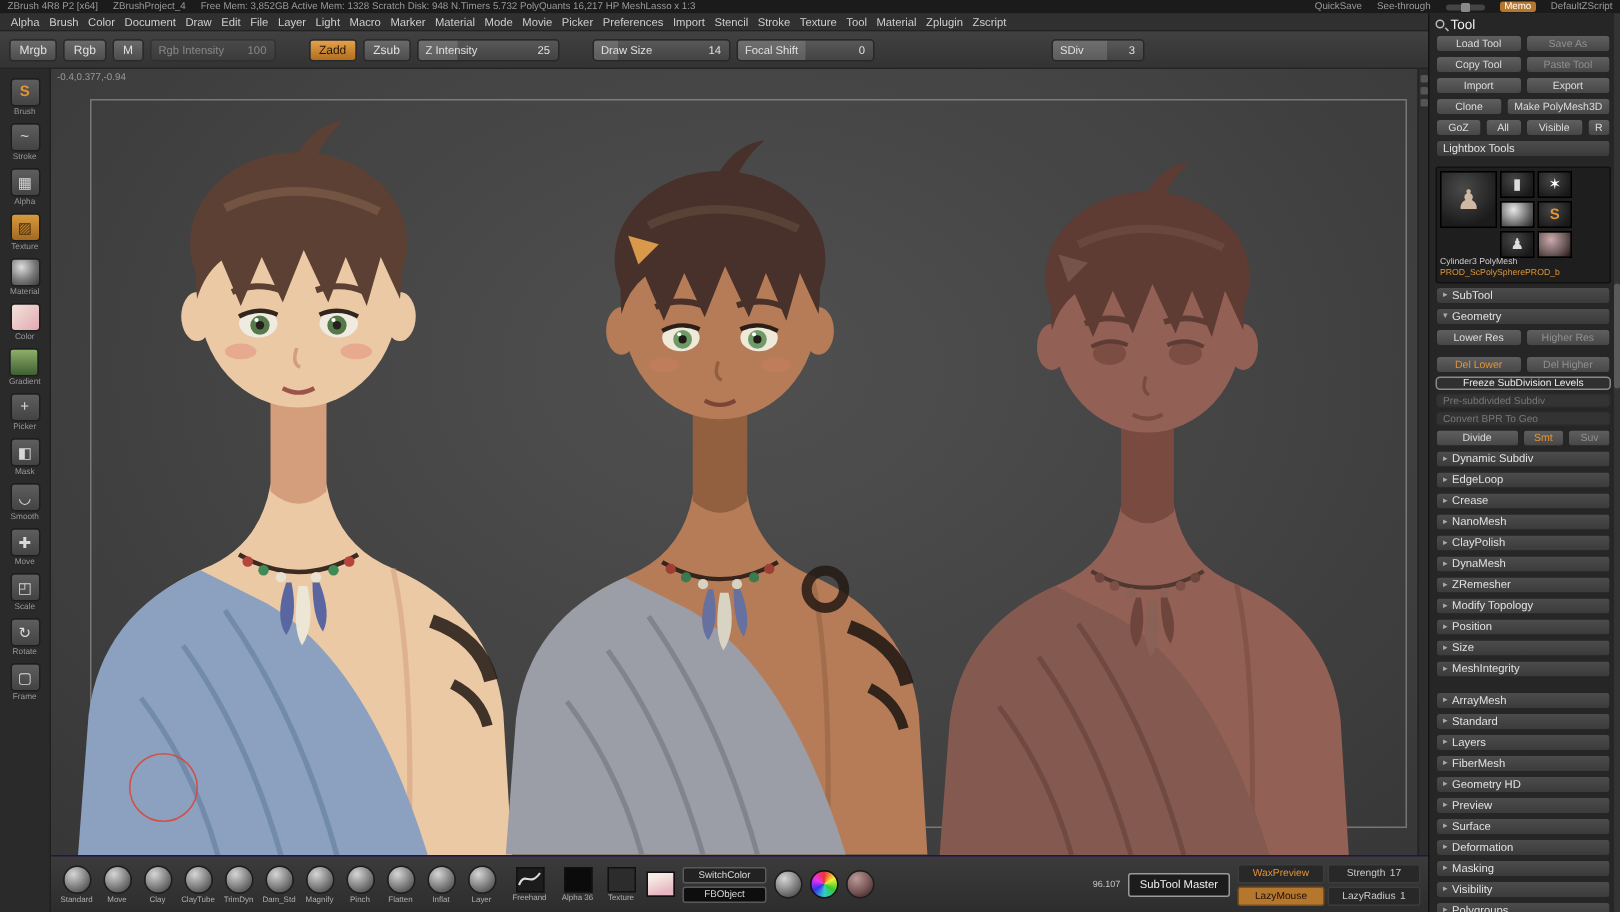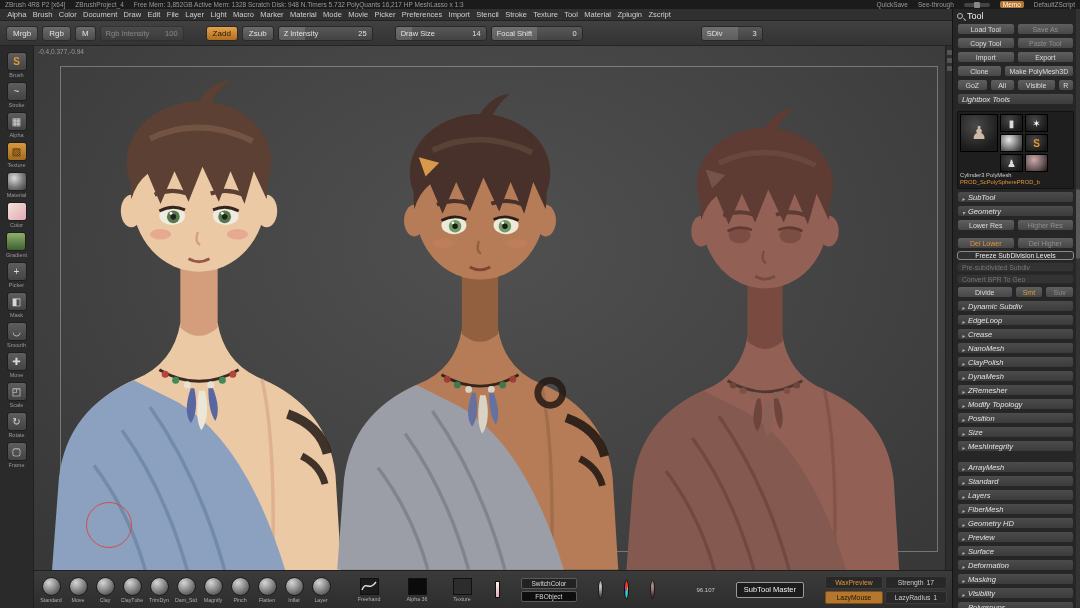--- a/index.html
+++ b/index.html
@@ -75,22 +75,22 @@
     font-size:9px; }
   .mag { width:6px; height:6px; border:1.2px solid #bbb; border-radius:50%; position:relative; }
   .mag::after { content:""; position:absolute; left:5px; top:5px; width:3px; height:1.2px; background:#bbb; transform:rotate(45deg); }
   .prow { display:flex; gap:2px; }
   .prow > * { flex:1; }
   .pbtn { background:linear-gradient(#5f5f5f,#474747); border:1px solid #262626; border-radius:3px;
     color:#ddd; font-size:7px; height:12px; display:flex; align-items:center; justify-content:center;
     white-space:nowrap; overflow:hidden; }
   .pbtn.dim { color:#909090; }
   .sec { background:linear-gradient(#4c4c4c,#3b3b3b); border:1px solid #262626; border-radius:3px;
-    color:#e2e2e2; font-size:7.5px; height:12px; display:flex; align-items:flex-end; gap:3px;
-    padding:0 4px; white-space:nowrap; overflow:hidden; flex:none;font-style:italic; }
+    color:#e2e2e2; font-size:7.5px; height:12px; display:flex; align-items:flex-start; gap:3px;
+    padding:0 4px; white-space:nowrap; overflow:hidden; flex:none; }
   .sec .arr { color:#aaa; font-size:6px; }
   .pslider { background:linear-gradient(#525252,#3f3f3f); border:1px solid #262626; border-radius:3px;
     color:#e0e0e0; font-size:7px; height:12px; display:flex; align-items:center; gap:4px;
     padding:0 4px; position:relative; overflow:hidden; }
   .pslider .fill { position:absolute; left:0; top:0; bottom:0; background:rgba(224,149,55,.45); }
   .pslider span { position:relative; }
   .freeze-btn { border:1px solid #8a8a8a; background:#303030; color:#eee; font-size:6.8px;
     height:12px; border-radius:3px; display:flex; align-items:center; justify-content:center; }
   .dis-row { background:#333; border:1px solid #2a2a2a; border-radius:3px; color:#777;
     font-size:6.8px; height:10px; display:flex; align-items:center; padding:0 4px; flex:none; }
@@ -106,21 +106,21 @@
   .thumb.th-sphere { background:radial-gradient(circle at 38% 30%, #e8e8e8, #6a6a6a 60%, #222); }
   .thumb.th-sphere2 { background:radial-gradient(circle at 38% 30%, #caa, #655 60%, #211); }
   .thumb-cap { font-size:5.8px; color:#cfcfcf; height:7px; overflow:hidden; white-space:nowrap; }
   .thumb-cap.orange { color:#e09537; }
   .gap6 { height:5px; flex:none; }
   .txt-orange { color:#e09537; }
 
   
   #bottom-shelf { position:absolute; left:34px; right:128px; bottom:0; height:38px;
     background:linear-gradient(#3b3b3b,#2d2d2d); border-top:1px solid #1f1f1f;
-    display:flex; align-items:center; gap:21px; padding:0 5px; }
+    display:flex; align-items:center; gap:5px; padding:0 5px; }
   .bitem { display:flex; flex-direction:column; align-items:center; gap:1px; width:24px; flex:none; }
   .sphere { width:19px; height:19px; border-radius:50%; border:1px solid #1d1d1d;
     background:radial-gradient(circle at 35% 28%, #d6d6d6, #7c7c7c 55%, #3c3c3c 95%); }
   .bitem .lbl { font-size:5.3px; color:#b0b0b0; white-space:nowrap; }
   .sq { width:19px; height:17px; border:1px solid #111; }
   .sq.stroke-tile { background:#1c1c1c; display:flex; align-items:center; justify-content:center; }
   .sq.alpha-tile { background:#0b0b0b; }
   .sq.texture-tile { background:#2c2c2c; }
   .sq.color-tile { background:linear-gradient(160deg,#f6ece4 20%,#e8b6c2 80%); }
   .stackbtns { display:flex; flex-direction:column; gap:2px; flex:none; }

